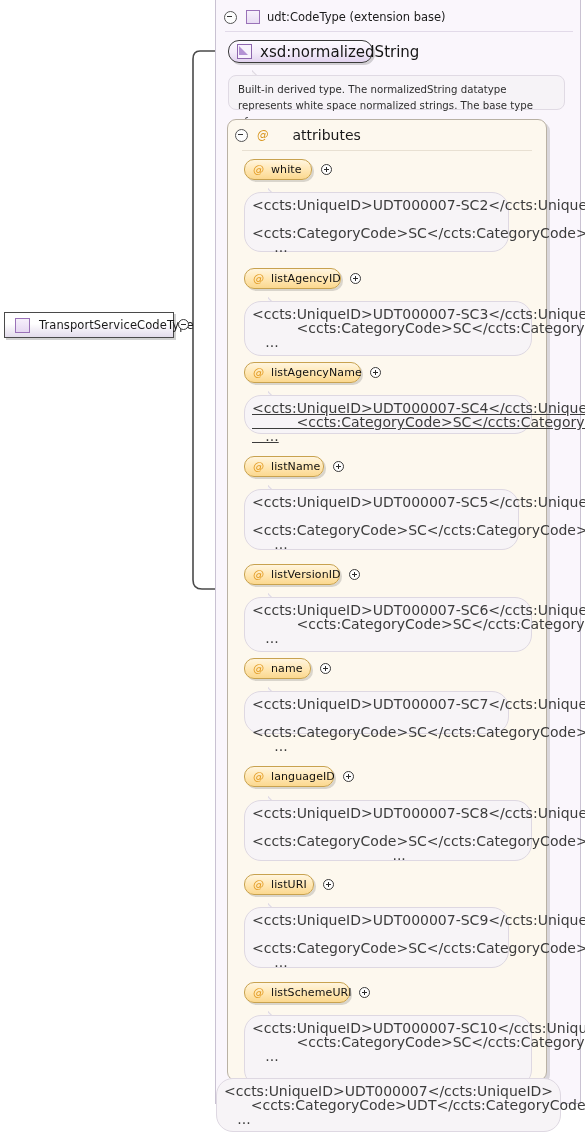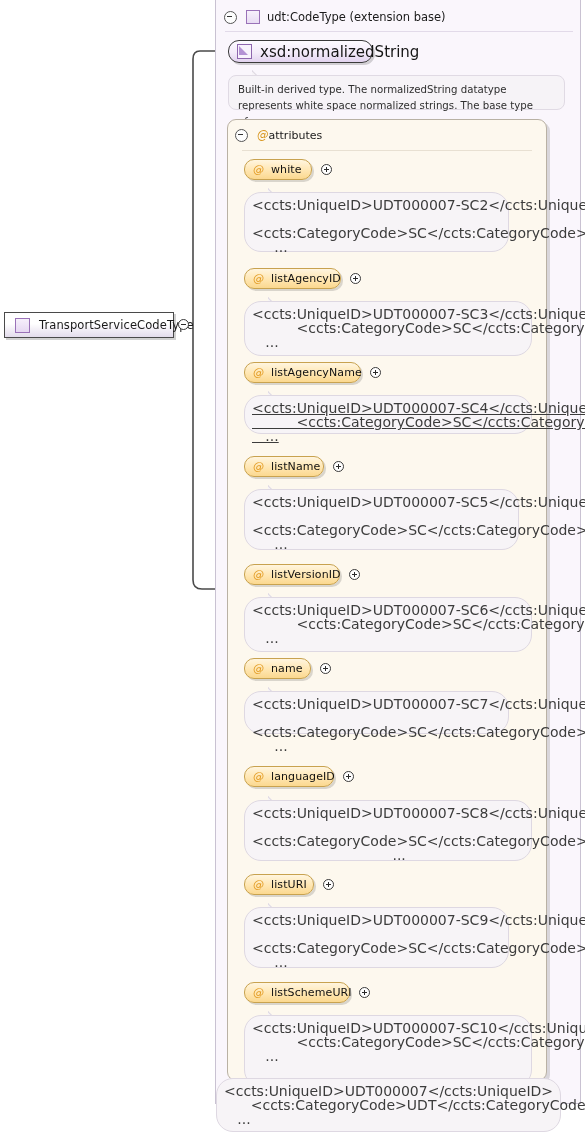--- a/index.html
+++ b/index.html
@@ -115,21 +115,21 @@
     left:227px;top:119px;width:320px;height:962px;
     border:1px solid #b9b1a4;border-radius:9px;
     background:#fdf8ee;
     box-shadow:3px 3px 0 rgba(0,0,0,0.13);
     box-sizing:border-box;
   }
   #attrs-head{
     left:235px;top:127px;height:16px;display:flex;align-items:center;
   }
   #attrs-head .at{font-size:11.5px;color:#d8961f;margin-left:9px;font-style:italic;}
-  #attrs-head .lbl{font-size:11px;color:#1a1a1a;margin-left:0;text-align:right;}
+  #attrs-head .lbl{font-size:14px;color:#1a1a1a;margin-left:24px;text-align:right;}
   #attrs-divider{left:242px;top:150px;width:290px;height:1px;background:#e8e0d2;}
 
   
   .attr-pill{
     height:21px;border:1px solid #c8a24f;border-radius:10px;
     background:linear-gradient(to bottom,#fff5df 0%,#ffe7b4 52%,#fbd88f 100%);
     box-shadow:2px 2px 0 rgba(0,0,0,0.14);
     display:flex;align-items:center;box-sizing:border-box;
   }
   .attr-pill .at{

